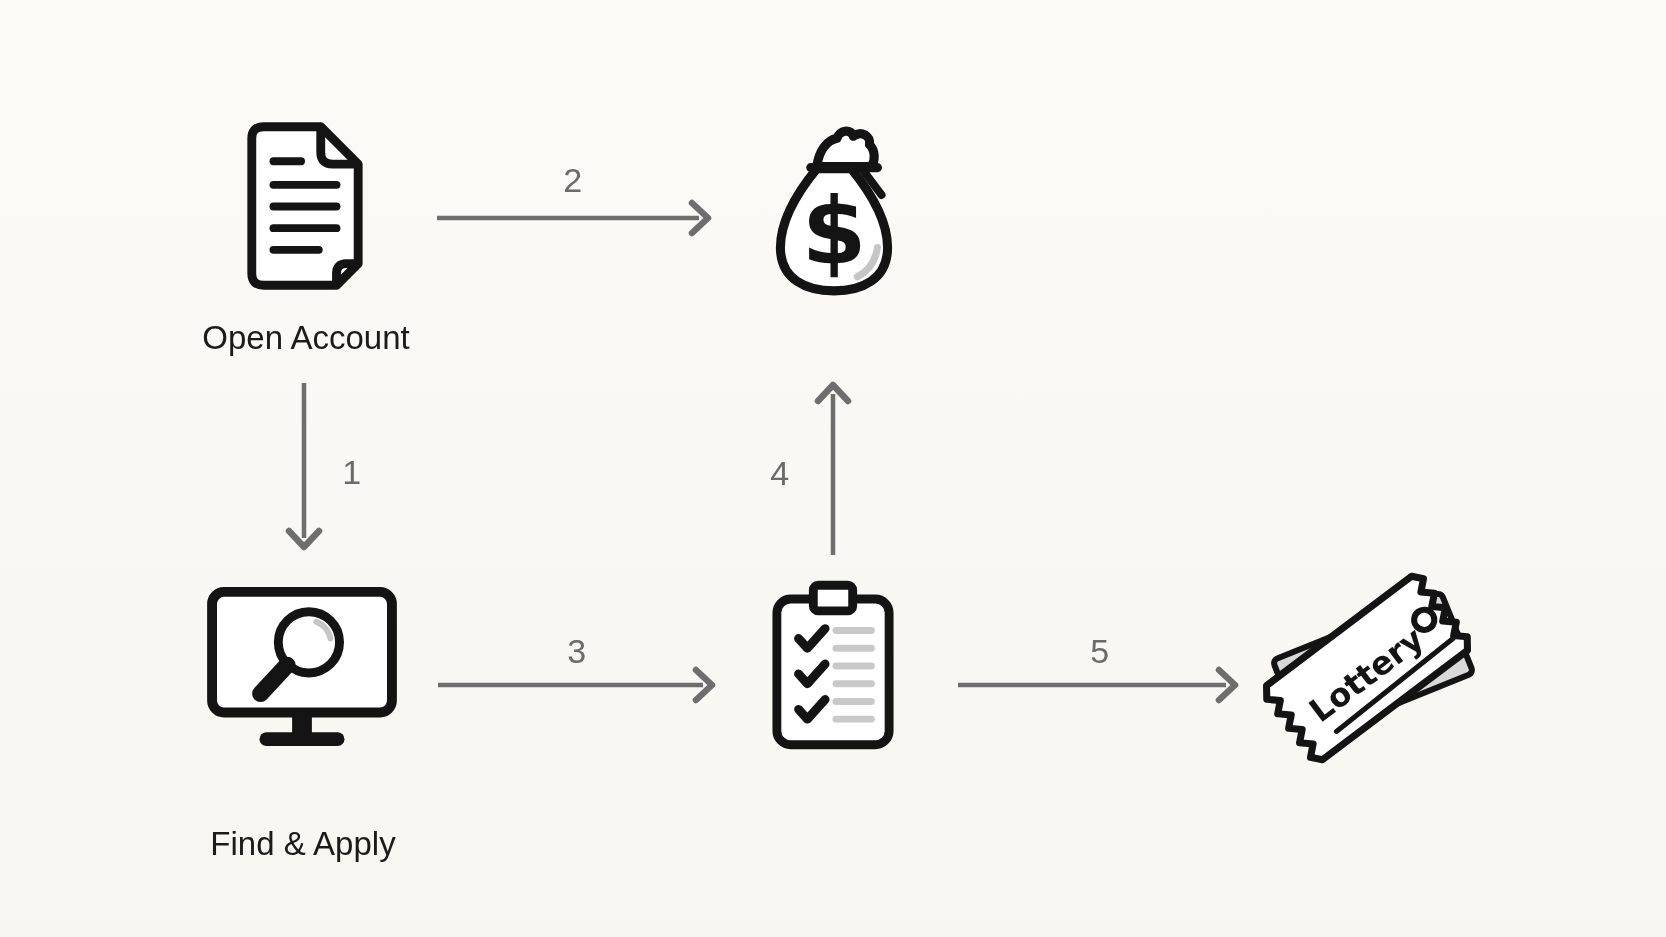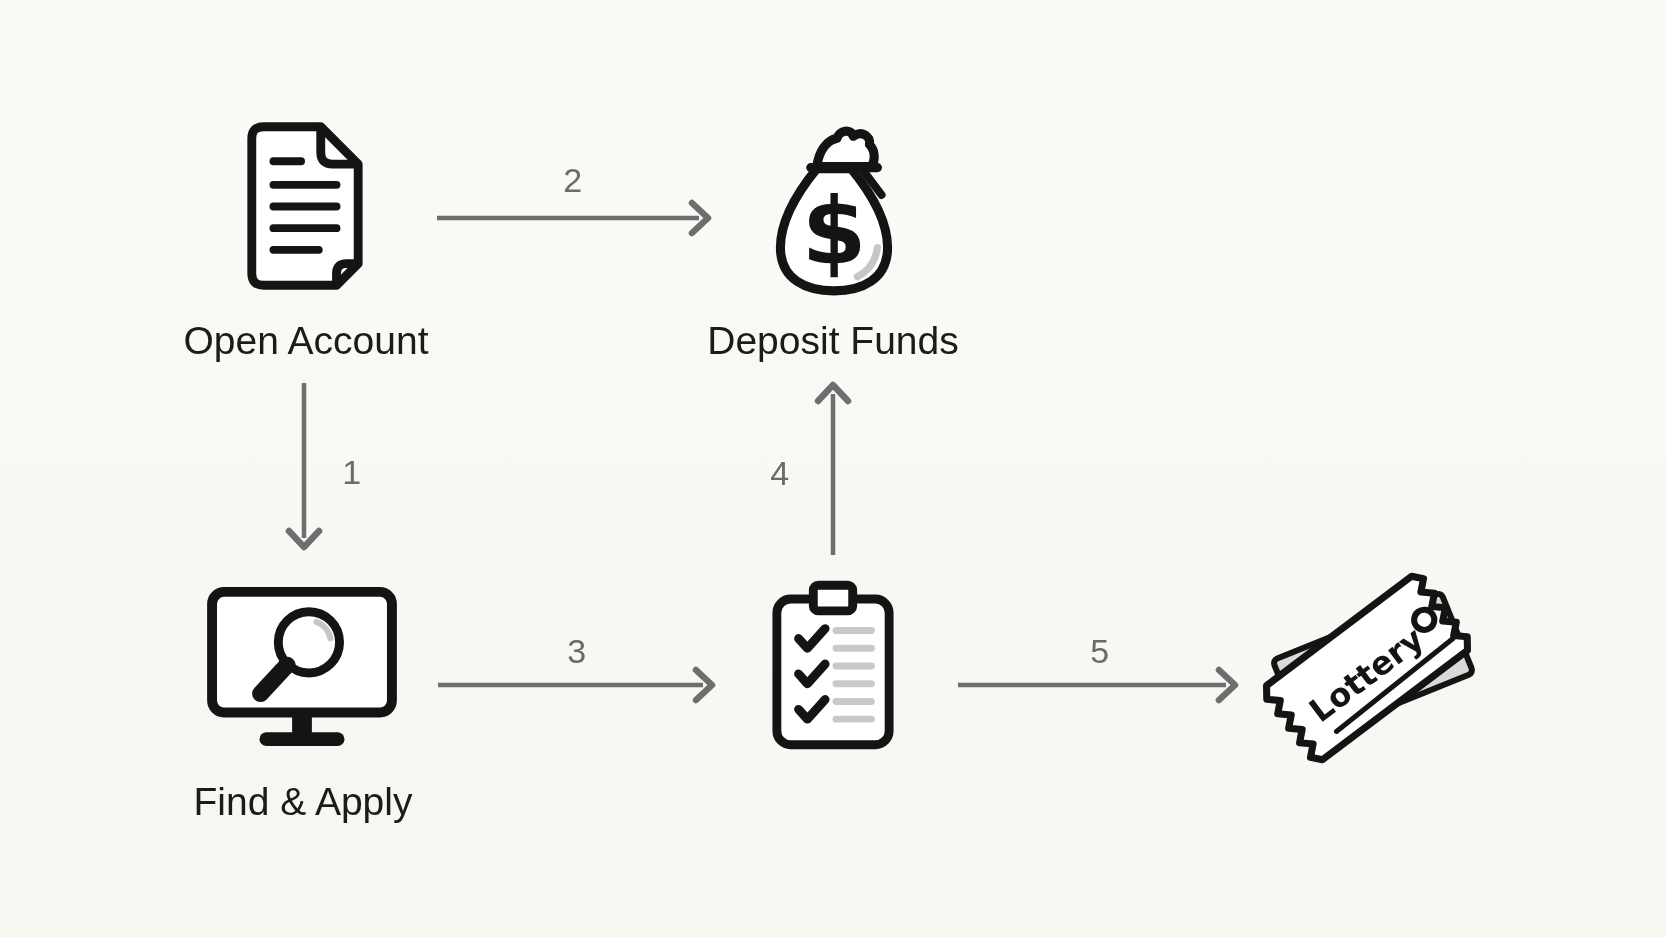--- a/index.html
+++ b/index.html
@@ -19,21 +19,21 @@
   .edge-num{
     position:absolute;
     transform:translate(-50%,-50%);
     font-size:34px;color:#6b6b6b;line-height:1;
     letter-spacing:0.5px;
   }
   .node-icon{position:absolute;}
   .node-label{
     position:absolute;
     transform:translateX(-50%);
-    font-size:39px;font-weight:500;color:#1b1b1b;
+    font-size:33px;font-weight:500;color:#1b1b1b;
     white-space:nowrap;line-height:1;
   }
   .ink{stroke:#141414;fill:none;stroke-linecap:round;stroke-linejoin:round;}
   .fillw{fill:#ffffff;}
   .muted{stroke:#c6c6c6;fill:none;stroke-linecap:round;}
   .solid{fill:#141414;stroke:none;}
 </style>
 </head>
 <body>
 
@@ -81,31 +81,30 @@
   <div class="node-label" style="left:306px;top:321px">Open Account</div>
 
   <svg class="node-icon" style="left:758px;top:112px" width="152" height="188" viewBox="0 0 150 186">
     <path class="ink fillw" stroke-width="9" d="M58,56 C40,78 22,106 22,134 C22,166 48,177 75,177 C102,177 128,166 128,134 C128,106 110,78 92,56 Z"></path>
     <path class="ink fillw" stroke-width="9" d="M58,54 C60,38 68,28 78,26 C80,18 92,16 94,24 C102,18 112,24 110,32 C116,38 116,48 112,54 Z"></path>
     <path class="ink" stroke-width="9" d="M52,55 H118"></path>
     <path class="ink" stroke-width="8" d="M104,58 L122,82"></path>
     <text x="75" y="150" text-anchor="middle" font-family="DejaVu Sans, sans-serif" font-size="92" font-weight="bold" fill="#141414">$</text>
     <path class="muted" stroke-width="7" d="M118,134 C116,148 108,158 98,163"></path>
   </svg>
-  <div class="node-label" style="left:833px;top:321px">Deposit Funds</div>
 
   <svg class="node-icon" style="left:205px;top:585px" width="194" height="168" viewBox="0 0 196 170">
     <rect class="ink fillw" stroke-width="10" x="7" y="7" width="182" height="122" rx="12"></rect>
     <rect class="solid" x="88" y="129" width="20" height="22"></rect>
     <rect class="solid" x="55" y="149" width="86" height="14" rx="7"></rect>
     <circle class="ink" stroke-width="9" cx="105" cy="58" r="31"></circle>
     <path class="muted" stroke-width="6" d="M112.5,37.3 A22,22 0 0 1 126.7,54.2"></path>
     <line x1="83" y1="81" x2="56" y2="110" stroke="#141414" stroke-width="17" stroke-linecap="round"></line>
   </svg>
-  <div class="node-label" style="left:303px;top:782px">Find &amp; Apply</div>
+  <div class="node-label" style="left:303px;top:827px">Find &amp; Apply</div>
 
   <svg class="node-icon" style="left:769px;top:579px" width="128" height="174" viewBox="0 0 130 176">
     <rect class="ink fillw" stroke-width="9" x="8" y="20" width="114" height="148" rx="14"></rect>
     <rect class="ink fillw" stroke-width="9" x="45" y="6" width="40" height="26" rx="5"></rect>
     <path class="ink" stroke-width="9" d="M30,60 L39,70 L57,50"></path>
     <path class="ink" stroke-width="9" d="M30,96 L39,106 L57,86"></path>
     <path class="ink" stroke-width="9" d="M30,132 L39,142 L57,122"></path>
     <g stroke="#c9c9c9" stroke-width="7" stroke-linecap="round">
       <line x1="68" y1="52" x2="104" y2="52"></line>
       <line x1="68" y1="70" x2="104" y2="70"></line>

